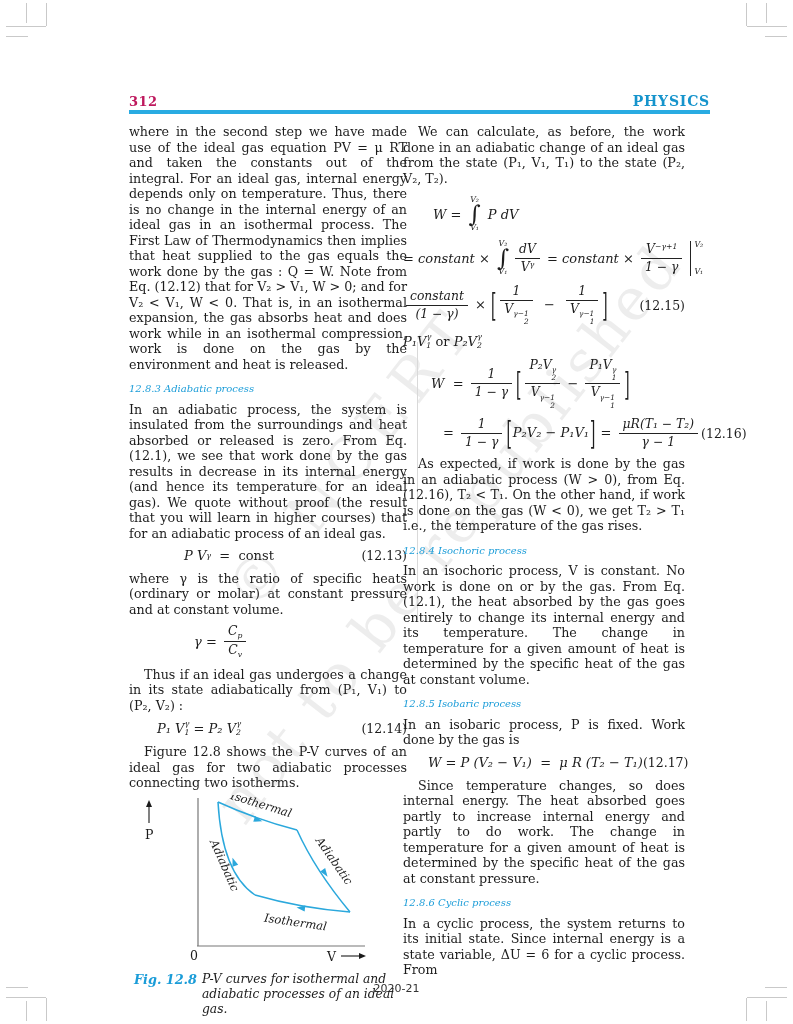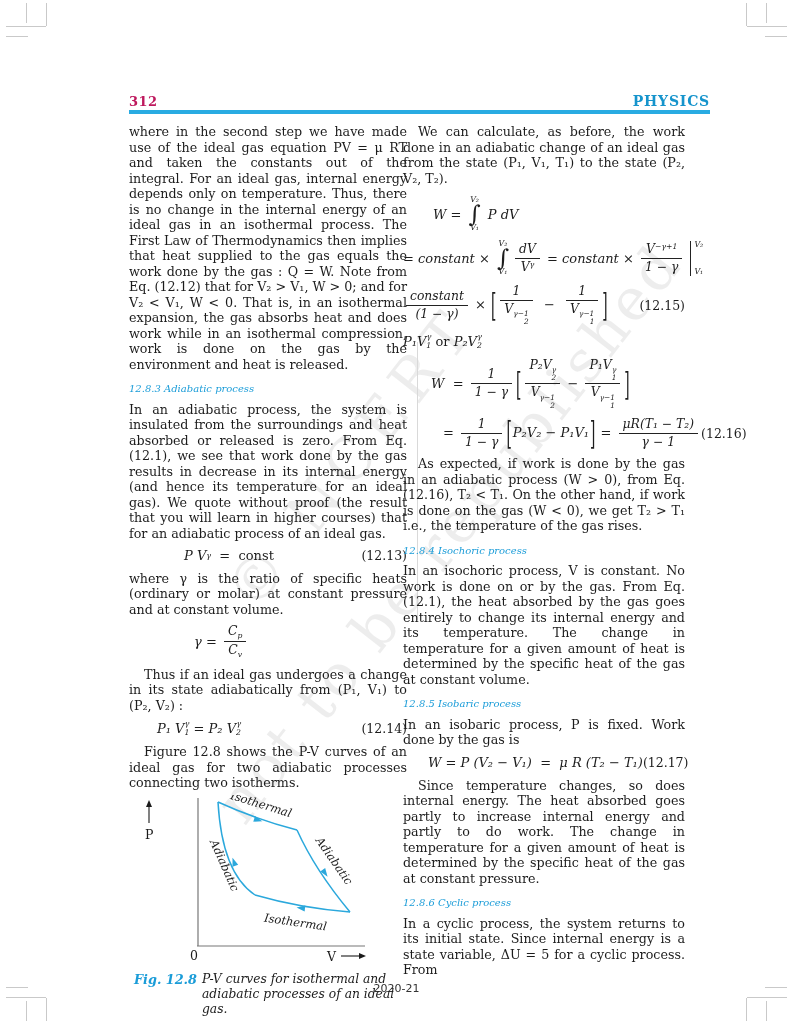--- a/index.html
+++ b/index.html
@@ -219,17 +219,17 @@
     <p class="body">In an isobaric process, P is fixed. Work done by the gas is</p>
 
     <div class="eq">
       <span class="eqbody ml25"><span class="mi">W = P (V₂ − V₁)  =  μ R (T₂ − T₁)</span></span>
       <span class="eqnum">(12.17)</span>
     </div>
 
     <p class="body ind">Since temperature changes, so does internal energy. The heat absorbed goes partly to increase internal energy and partly to do work. The change in temperature for a given amount of heat is determined by the specific heat of the gas at constant pressure.</p>
 
     <div class="heading">12.8.6 Cyclic process</div>
-    <p class="body">In a cyclic process, the system returns to its initial state. Since internal energy is a state variable, ΔU = 5 for a cyclic process. From</p>
+    <p class="body">In a cyclic process, the system returns to its initial state. Since internal energy is a state variable, ΔU = 6 for a cyclic process. From</p>
   </div>
 
   <div class="footer">2020-21</div>
 </div>
 
 </body></html>

